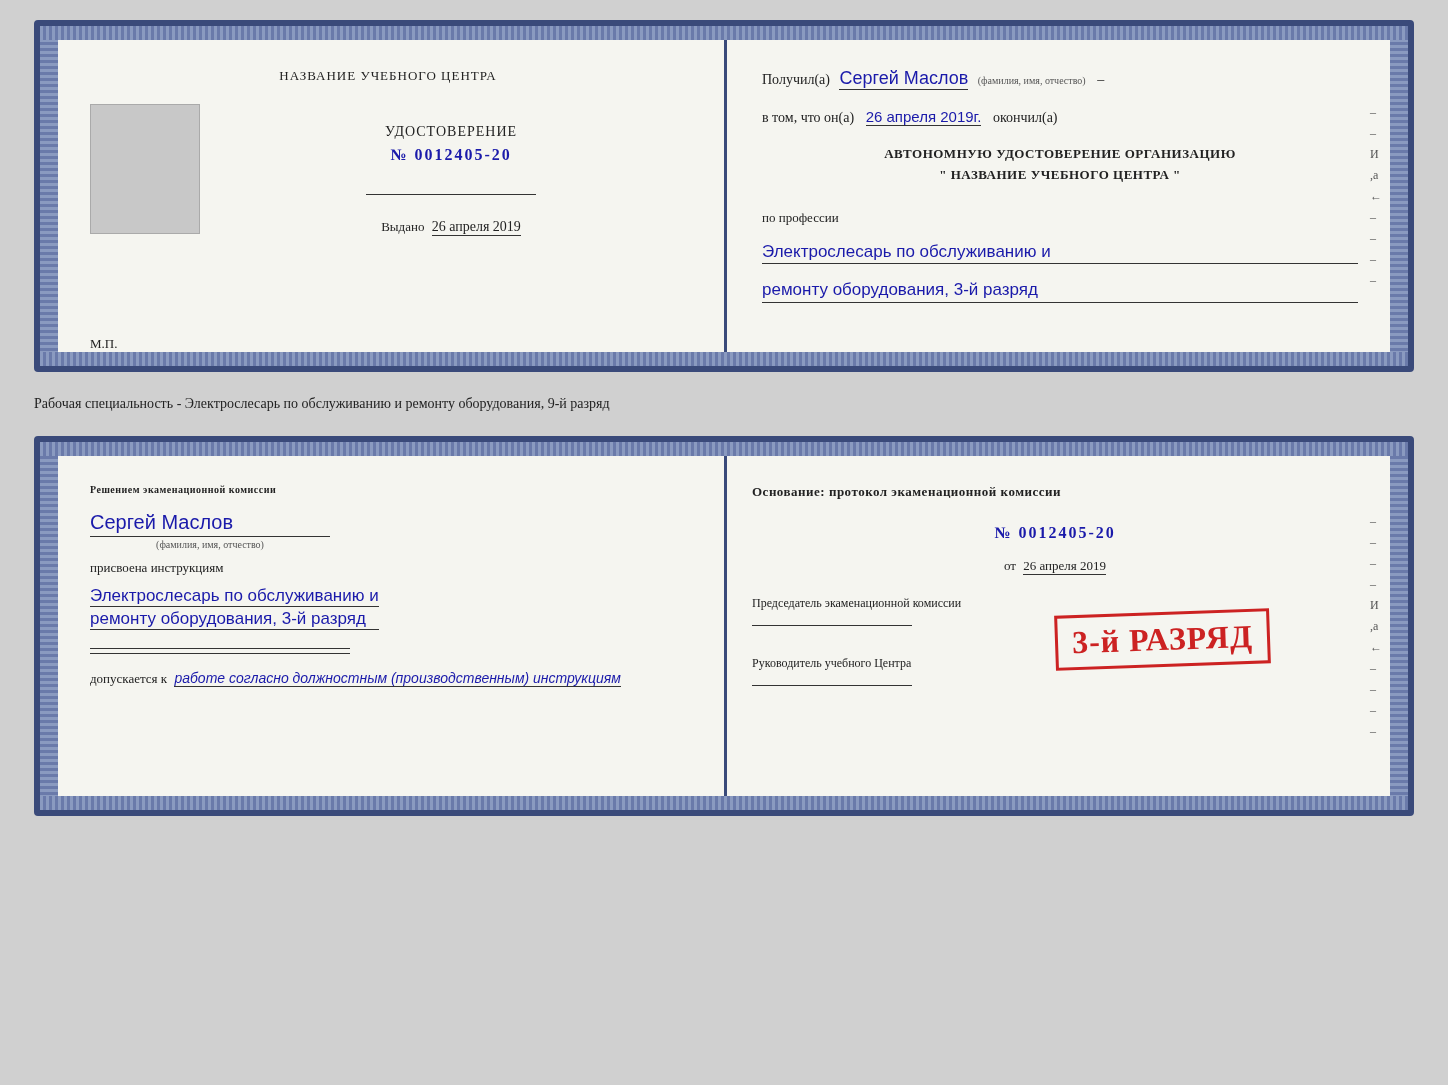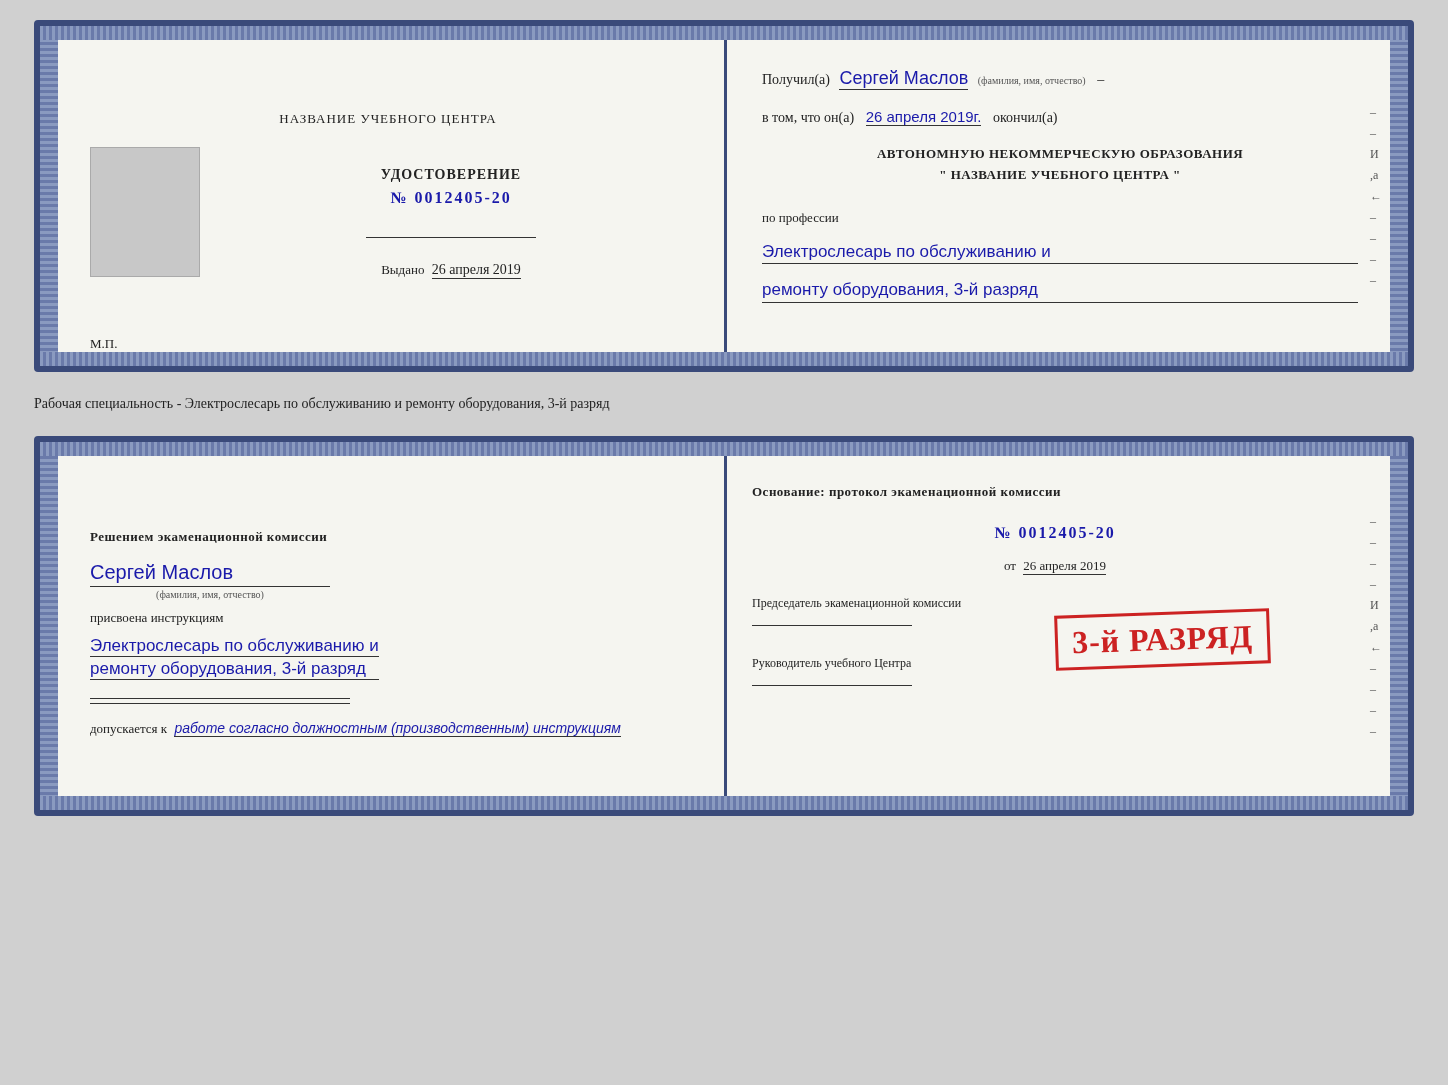--- a/index.html
+++ b/index.html
@@ -48,21 +48,21 @@
       flex: 1;
       padding: 28px 32px;
       position: relative;
       min-height: 340px;
     }
 
     .panel-left {
       display: flex;
       flex-direction: column;
       align-items: center;
-      justify-content: center;
+      justify-content: flex-start;
       border-right: none;
     }
 
     .panel-right {
       display: flex;
       flex-direction: column;
       gap: 10px;
     }
 
     
@@ -105,21 +105,21 @@
       height: 130px;
       background: #c8c8c8;
       border: 1px solid #aaa;
       margin-bottom: 18px;
     }
 
     .cert-label {
       font-size: 14px;
       text-align: center;
       color: #222;
-      font-weight: bold;
+      font-weight: normal;
       letter-spacing: 1px;
       text-transform: uppercase;
     }
 
     .cert-number {
       font-size: 16px;
       text-align: center;
       color: #1a1aaa;
       font-weight: bold;
       letter-spacing: 2px;
@@ -200,21 +200,21 @@
     .between-label {
       font-size: 14px;
       color: #222;
       width: 1380px;
       padding: 4px 0;
       line-height: 1.4;
     }
 
     
     .decision-text {
-      font-size: 13px;
+      font-size: 10px;
       color: #222;
       letter-spacing: 0.5px;
       text-align: center;
       font-weight: bold;
       margin-bottom: 8px;
     }
 
     .basis-text {
       font-size: 13px;
       color: #222;
@@ -328,21 +328,21 @@
         <span style="margin-left:8px;">–</span>
       </div>
 
       <div style="font-size:14px;color:#222;margin-top:8px;">
         <span>в том, что он(а)</span>
         <span class="handwritten underline-value" style="margin:0 8px;font-size:15px;">26 апреля 2019г.</span>
         <span>окончил(а)</span>
       </div>
 
       <div class="org-block">
-        <div>АВТОНОМНУЮ НЕКОММЕРЧЕСКУЮ ОБРАЗОВАНИЯ</div>
+        <div>АВТОНОМНУЮ УДОСТОВЕРЕНИЕ ОРГАНИЗАЦИЮ</div>
         <div>" НАЗВАНИЕ УЧЕБНОГО ЦЕНТРА "</div>
       </div>
 
       <div class="profession-label">по профессии</div>
       <span class="profession-value">Электрослесарь по обслуживанию и</span>
       <span class="profession-value">ремонту оборудования, 3-й разряд</span>
 
       <div class="right-side-letters">
         <span>–</span>
           <span>–</span>
@@ -352,21 +352,21 @@
           <span>–</span>
           <span>–</span>
           <span>–</span>
           <span>–</span>
       </div>
     </div>
   </div>
   <div class="side-texture"></div>
 </div>
 
-<div class="between-label">Рабочая специальность - Электрослесарь по обслуживанию и ремонту оборудования, 3-й разряд</div>
+<div class="between-label">Рабочая специальность - Электрослесарь по обслуживанию и ремонту оборудования, 9-й разряд</div>
 
 <div class="document-card" style="min-height:380px;">
   <div class="top-texture" style="position:absolute;top:0;left:0;right:0;z-index:2;"></div>
   <div class="bottom-texture" style="position:absolute;bottom:0;left:0;right:0;z-index:2;"></div>
   <div class="side-texture"></div>
   <div class="doc-card-inner">
 
     <div class="panel panel-left" style="align-items:flex-start;padding-top:42px;position:relative;">
       <div class="decision-text">Решением экаменационной комиссии</div>
 

